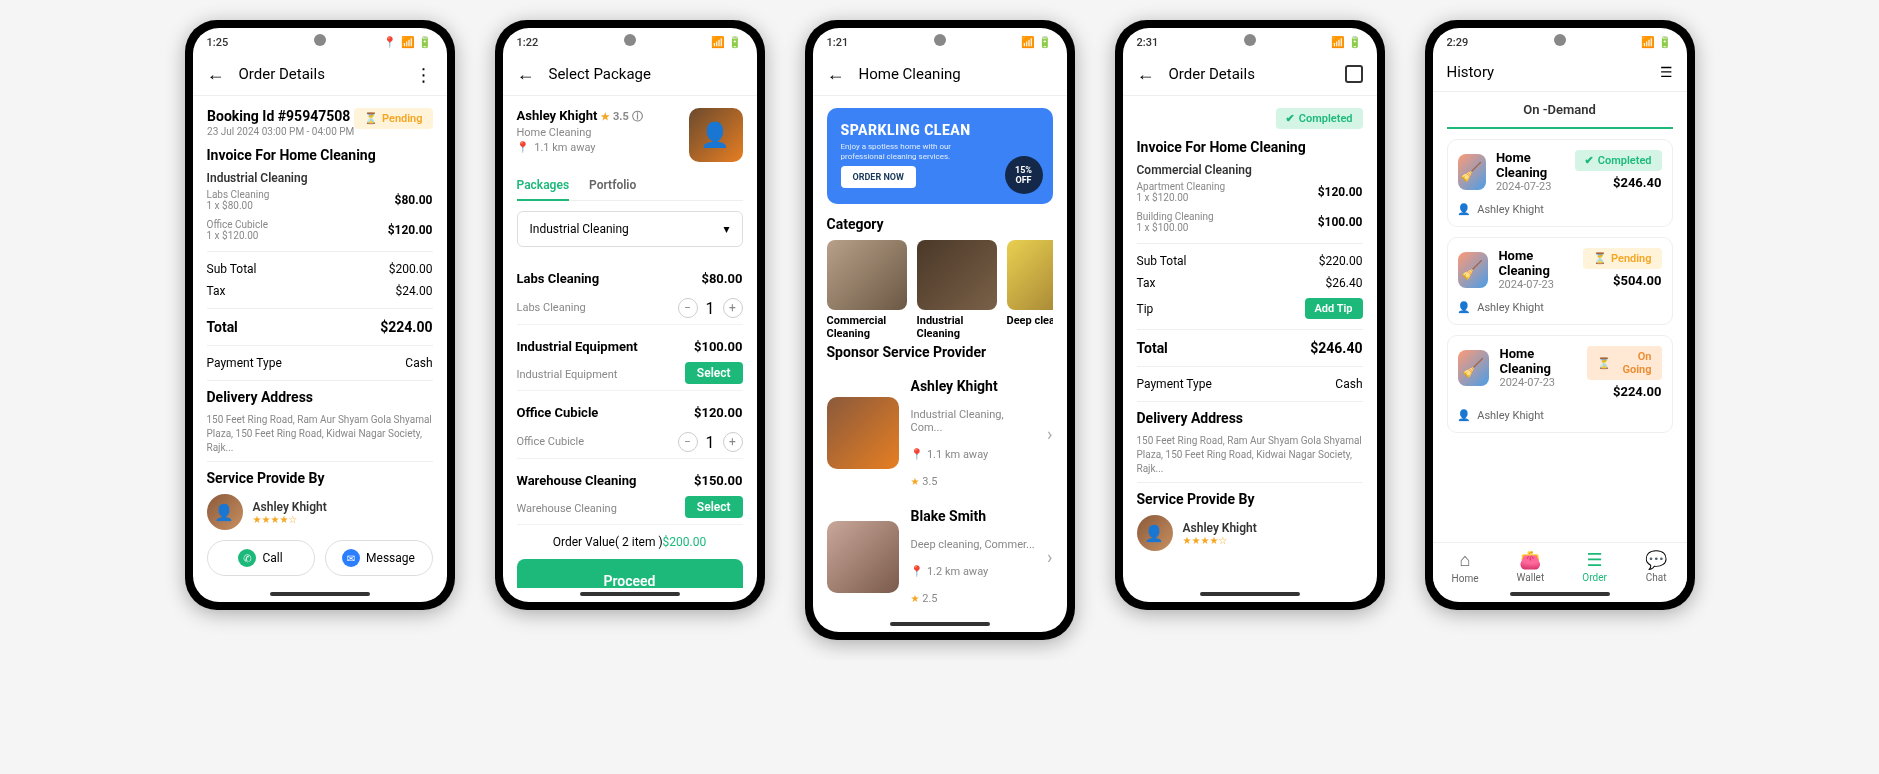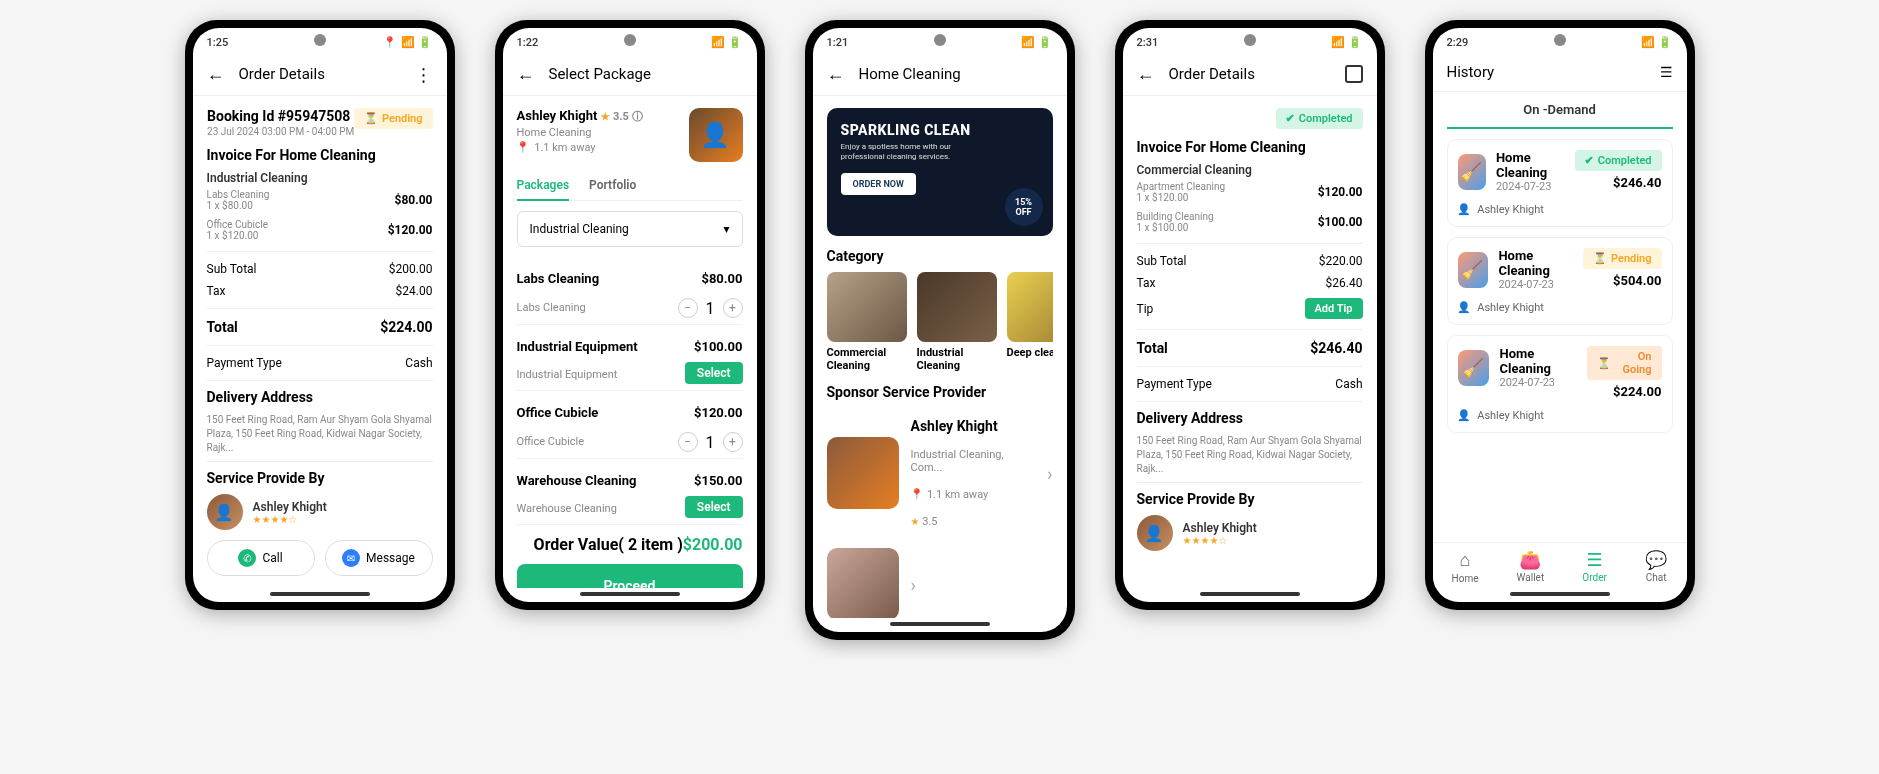--- a/index.html
+++ b/index.html
@@ -47,28 +47,28 @@
 .tab.active{color:#1db97a}
 .tab.active::after{content:'';position:absolute;bottom:-1px;left:0;right:0;height:2px;background:#1db97a}
 .dropdown{border:1px solid #ddd;border-radius:6px;padding:10px 12px;font-size:12px;display:flex;justify-content:space-between;align-items:center;margin:10px 0;cursor:pointer}
 .pkg-row{display:flex;justify-content:space-between;align-items:center;padding:8px 0}
 .pkg-name{font-size:13px;font-weight:700}
 .pkg-sub{font-size:11px;color:#888;margin-top:2px}
 .pkg-price{font-size:13px;font-weight:700}
 .qty-row{display:flex;align-items:center;gap:8px;justify-content:flex-end;margin-top:4px}
 .qty-btn{width:20px;height:20px;border:1px solid #ccc;border-radius:50%;display:flex;align-items:center;justify-content:center;font-size:12px;color:#888;cursor:pointer}
 .select-btn{background:#1db97a;color:#fff;border:none;border-radius:4px;padding:4px 12px;font-size:12px;font-weight:600;cursor:pointer}
-.order-value{display:flex;justify-content:flex-end;padding:10px 0;font-size:16px;font-weight:700}
+.order-value{display:flex;justify-content:center;padding:10px 0;font-size:12px;font-weight:400}
 .order-value .val{color:#1db97a}
 .proceed-btn{width:100%;background:#1db97a;color:#fff;border:none;border-radius:8px;padding:14px;font-size:14px;font-weight:600;cursor:pointer}
 
-.banner{background:#0f172a;border-radius:10px;padding:14px;color:#fff;position:relative;height:128px;overflow:hidden;margin-bottom:12px}
+.banner{background:#3b82f6;border-radius:10px;padding:14px;color:#fff;position:relative;height:96px;overflow:hidden;margin-bottom:12px}
 .banner-title{font-size:14px;font-weight:800;letter-spacing:.5px}
 .banner-sub{font-size:8px;margin-top:4px;line-height:1.3;opacity:.85;width:60%}
-.banner-btn{background:#fff;color:#1a3a5c;border:none;border-radius:4px;padding:6px 12px;font-size:9px;font-weight:700;margin-top:10px;cursor:pointer}
+.banner-btn{background:#fff;color:#1a3a5c;border:none;border-radius:4px;padding:6px 12px;font-size:9px;font-weight:700;margin-top:3px;cursor:pointer}
 .banner-badge{position:absolute;right:10px;bottom:10px;width:38px;height:38px;background:#14294a;border-radius:50%;display:flex;flex-direction:column;align-items:center;justify-content:center;color:#fff;font-size:9px;font-weight:700}
 .cat-row{display:flex;gap:10px;overflow-x:auto}
 .cat-row::-webkit-scrollbar{display:none}
 .cat-item{min-width:80px}
 .cat-img{width:80px;height:70px;border-radius:8px;background:linear-gradient(135deg,#b8a089,#6b5844);margin-bottom:4px}
 .cat-name{font-size:11px;font-weight:700}
 .sp-row{display:flex;align-items:center;gap:12px;padding:10px 0;cursor:pointer}
 .sp-img{width:72px;height:72px;border-radius:10px;background:linear-gradient(135deg,#8b5a3c,#e67e22)}
 .sp-img.f{background:linear-gradient(135deg,#c9a89b,#7a5a4a)}
 .sp-name{font-size:14px;font-weight:700}
@@ -304,33 +304,39 @@
           </div>
         <div class="cat-item">
             <div class="cat-img" style="background:linear-gradient(135deg,#4a3828,#7a6048)"></div>
             <div class="cat-name">Industrial Cleaning</div>
           </div>
         <div class="cat-item">
             <div class="cat-img" style="background:linear-gradient(135deg,#e8d050,#9a7830)"></div>
             <div class="cat-name">Deep cleani</div>
           </div>
       </div>
-      <div class="section-title" style="margin-top:12px">Sponsor Service Provider</div>
+      <div class="section-title" style="margin-top:4px">Sponsor Service Provider</div>
       <div class="sp-row">
         <div class="sp-img"></div>
         <div style="flex:1">
           <div class="sp-name">Ashley Khight</div>
           <div class="sp-meta">Industrial Cleaning, Com...</div>
           <div class="sp-meta">📍 <span>1.1 km away</span></div>
           <div class="sp-meta"><span class="stars">★</span> <span>3.5</span></div>
         </div>
         <span class="chev">›</span>
       </div>
       <div class="sp-row">
         <div class="sp-img f"></div>
+        <div style="flex:1">
+          <div class="sp-name">Blake Smith</div>
+          <div class="sp-meta">Deep cleaning, Commer...</div>
+          <div class="sp-meta">📍 <span>1.2 km away</span></div>
+          <div class="sp-meta"><span class="stars">★</span> <span>2.5</span></div>
+        </div>
         <span class="chev">›</span>
       </div>
     </div>
     <div class="homebar"></div>
   </div>
 </div>
 
 <div class="phone">
   <div class="camera"></div>
   <div class="screen">

